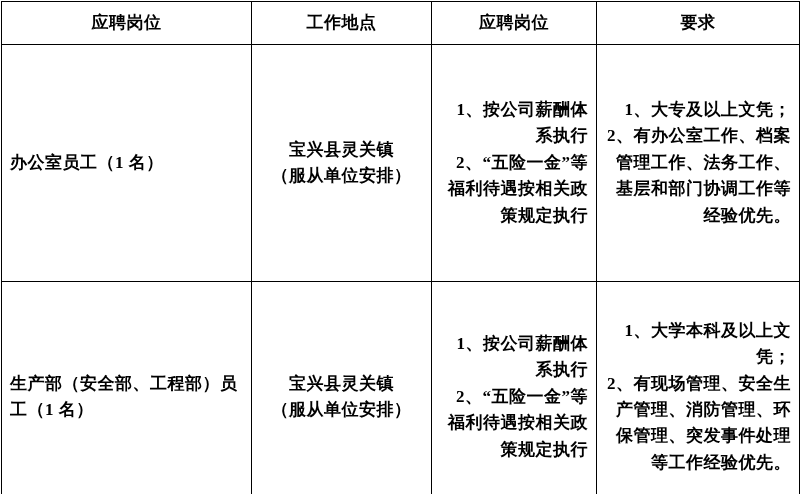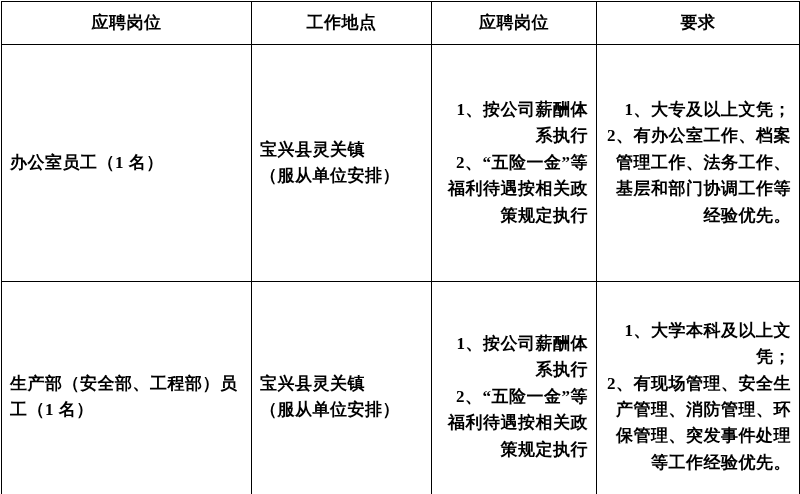--- a/index.html
+++ b/index.html
@@ -47,21 +47,21 @@
   col.c2 { width: 180px; }
   col.c3 { width: 165px; }
   col.c4 { width: 203px; }
 
   td.col-post {
     text-align: left;
     padding-left: 10px;
     font-size: 17px;
   }
   td.col-location {
-    text-align: left;
+    text-align: center;
     font-size: 17px;
   }
   td.col-salary,
   td.col-require {
     text-align: right;
     vertical-align: middle;
     font-size: 17px;
     padding-left: 8px;
     padding-right: 4px;
   }

